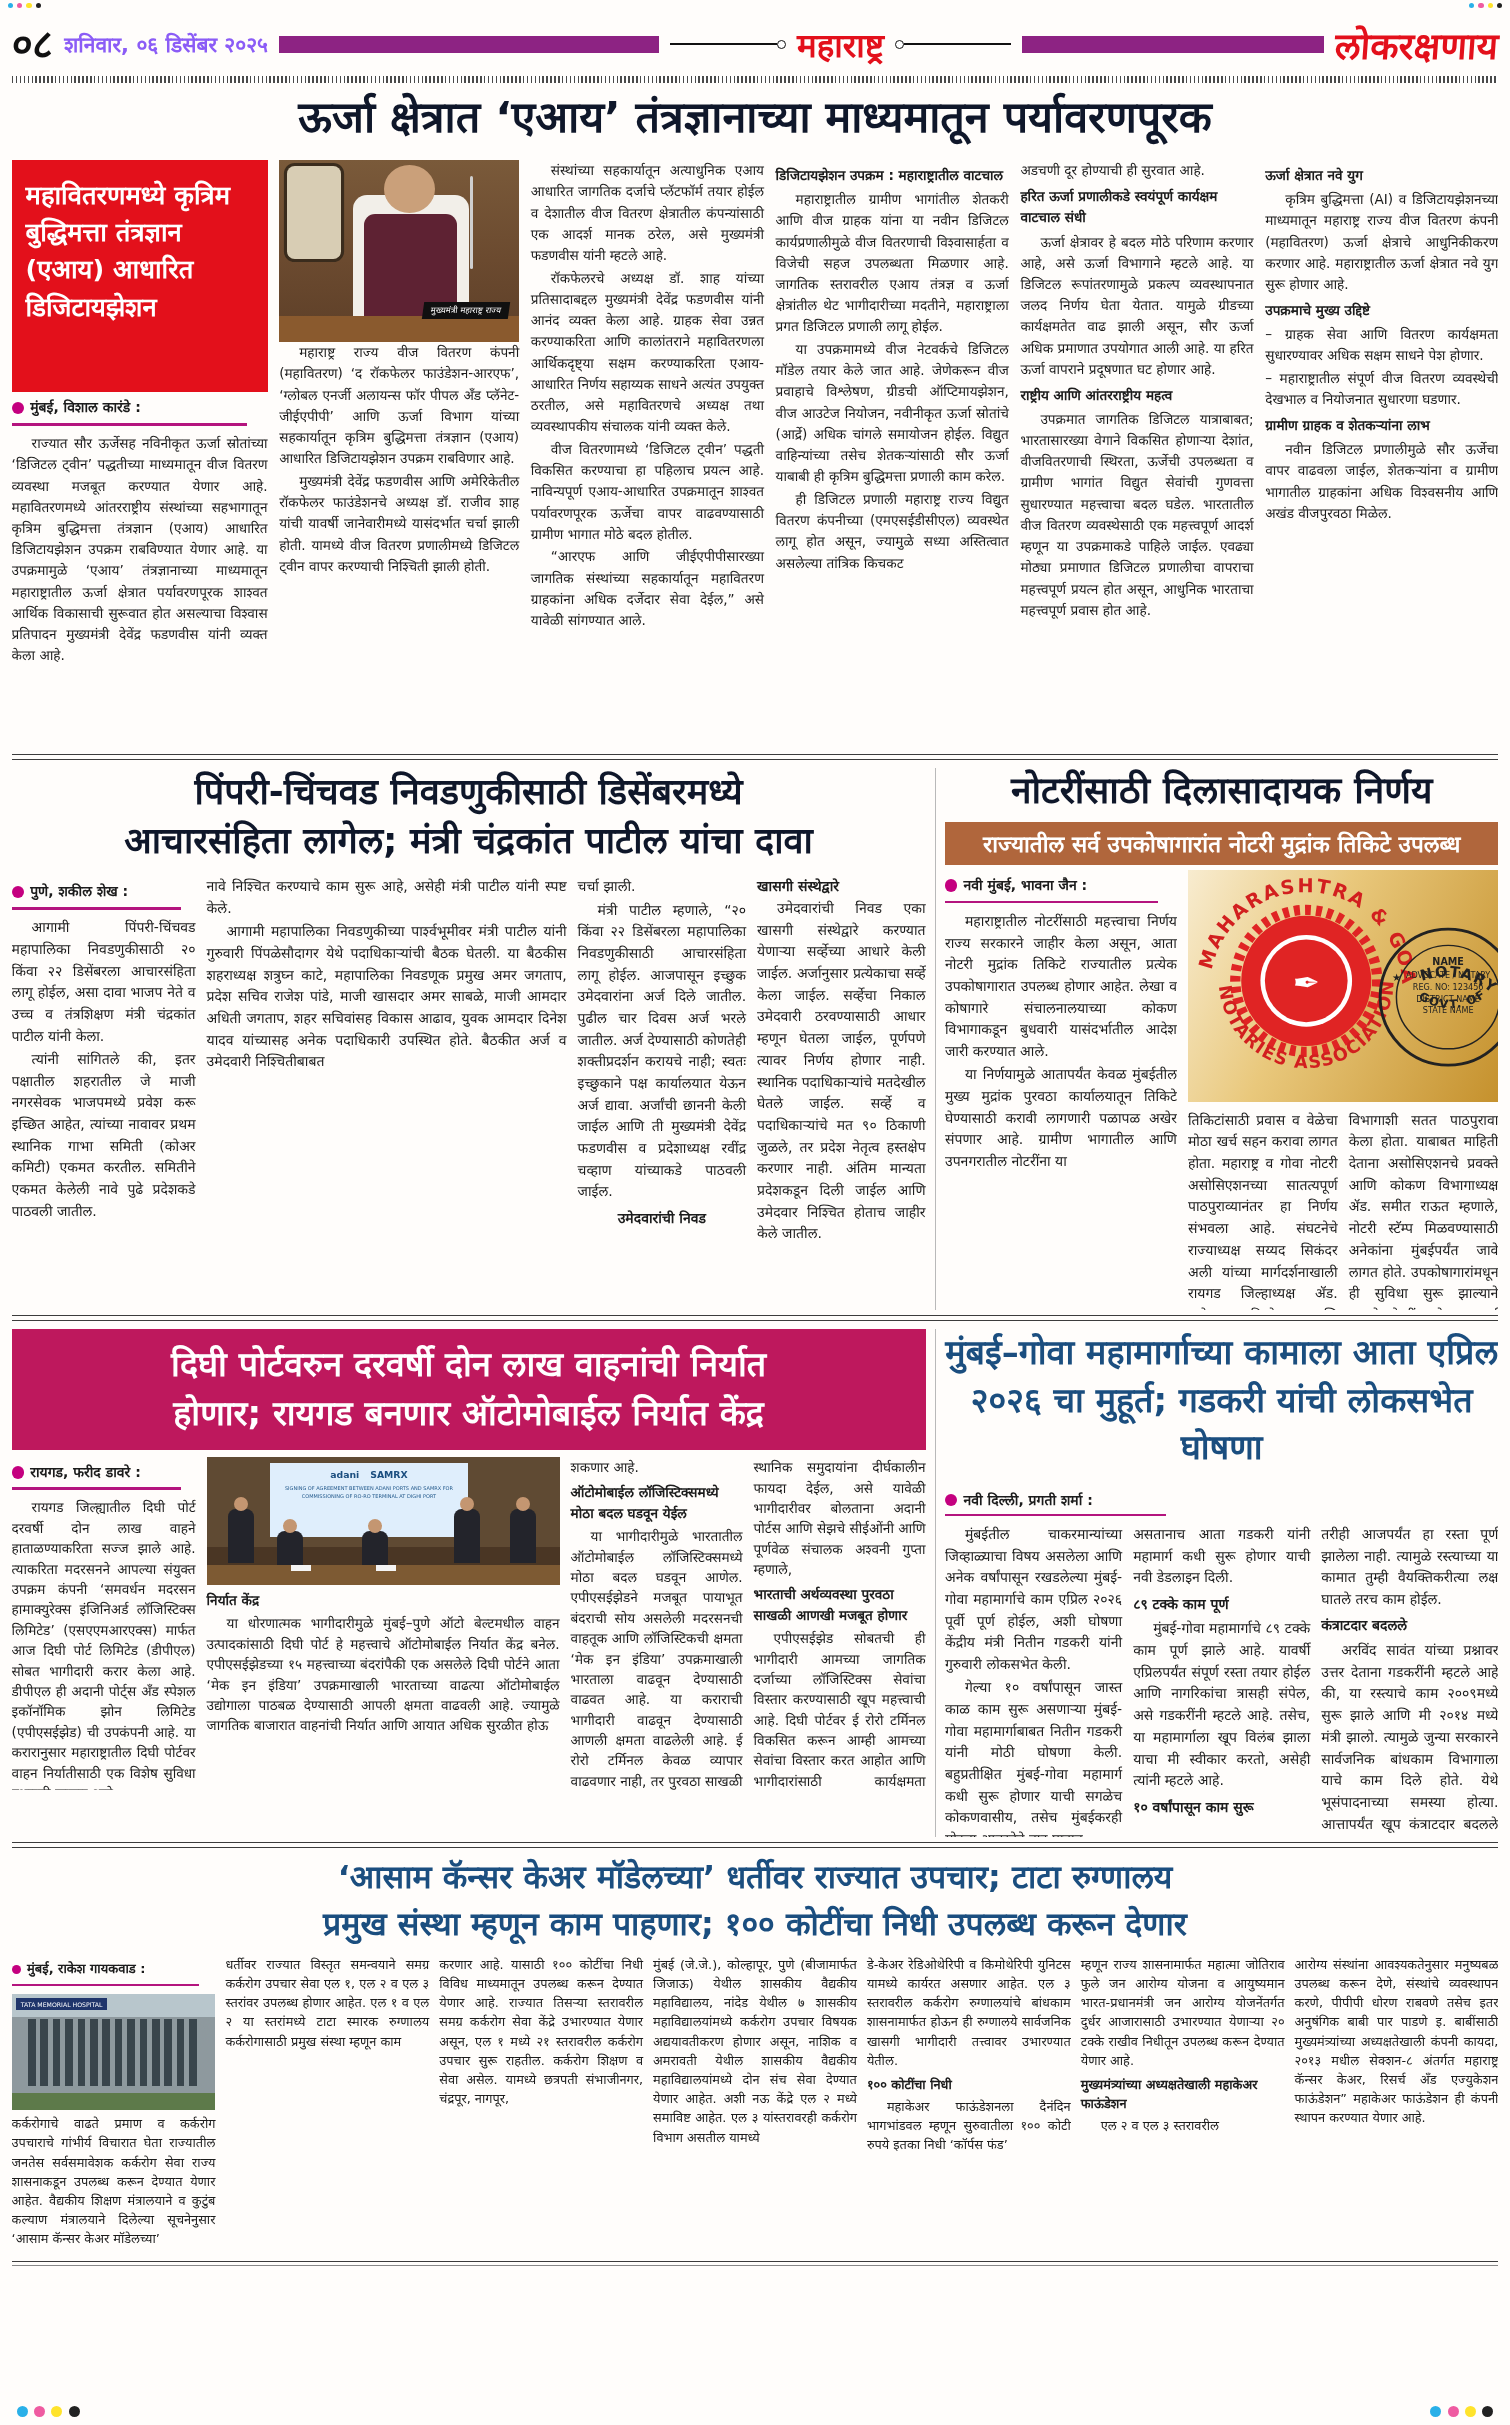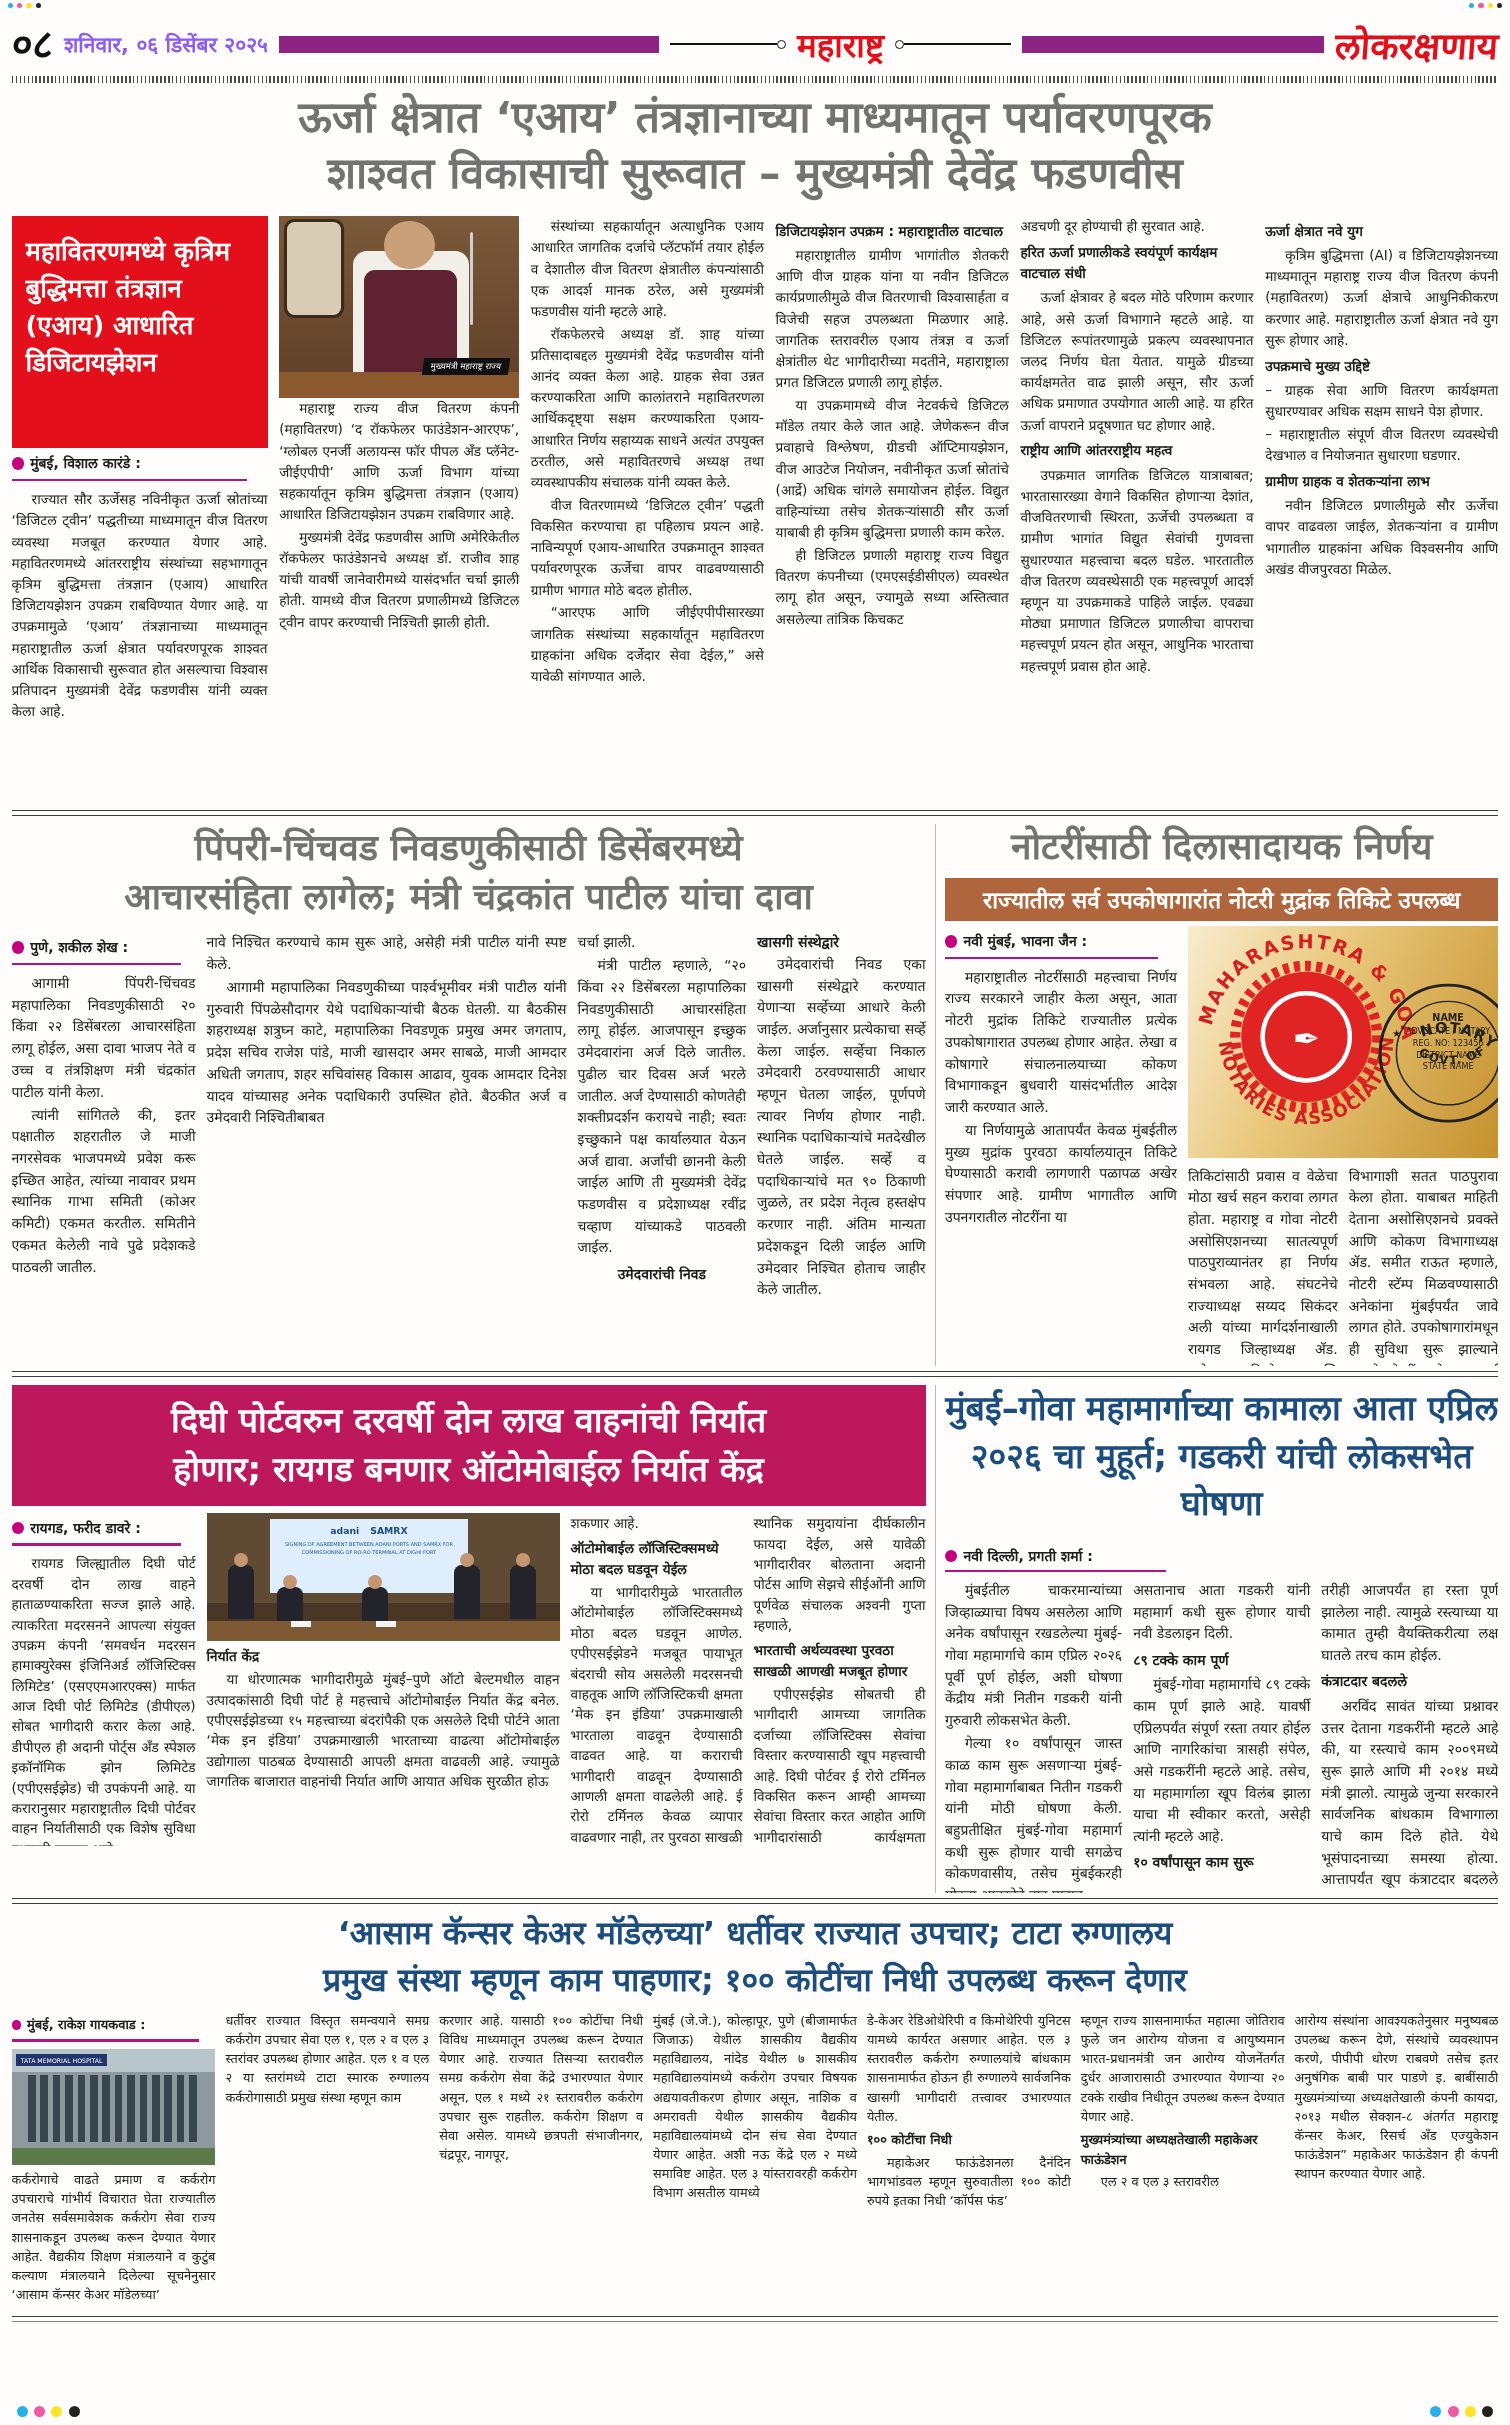--- a/index.html
+++ b/index.html
@@ -11,21 +11,21 @@
   .mdate{font-size:21px;font-weight:bold;color:#8b5cf6;white-space:nowrap;}
   .pbar{height:17px;background:#8d2383;flex:1 1 auto;}
   .pbar.small{max-width:302px;}
   .rule-circ{display:flex;align-items:center;flex:1 1 auto;}
   .rule-circ .ln{height:1.5px;background:#111;flex:1;}
   .rule-circ .c{width:7px;height:7px;border:1.5px solid #111;border-radius:50%;background:#fff;}
   .section-name{font-size:33px;font-weight:bold;color:#e3101b;white-space:nowrap;}
   .paper-name{font-size:37px;font-weight:bold;color:#e3101b;white-space:nowrap;transform:skewX(-4deg);}
   .hatch{height:7px;margin:3.1px 11.6px 0 11.6px;background:repeating-linear-gradient(90deg,#4a4a4a 0 1.5px,#fff 1.5px 3.9px);}
   
-  .hl{font-weight:bold;text-align:center;color:#737373;}
+  .hl{font-weight:bold;text-align:center;color:#0f172a;}
   .byline{display:flex;align-items:center;gap:6.2px;font-weight:bold;font-size:14px;padding:4.6px 0 3.1px 0;}
   .byline .dot{width:12.4px;height:12.4px;border-radius:50%;background:#c4007f;flex:0 0 auto;}
   .byline-rule{height:2.3px;background:#b4147e;margin:1.5px 0 7.7px 0;width:92%;}
   .cols p{margin:0 0 1.5px 0;text-indent:20px;text-align:justify;}
   .cols .noind{text-indent:0;}
   .cols .sub{font-weight:bold;text-indent:0;margin:4.6px 0 3.1px 0;}
   .cols .sub.center{text-align:center;}
   .divider{height:4.6px;border-top:1.5px solid #3c3c3c;border-bottom:0.8px solid #3c3c3c;margin:4.6px 11.6px;}
   .vdiv{width:0.8px;background:#b9b9b9;}
   
@@ -138,21 +138,20 @@
         <span class="c"></span>
         <span class="ln"></span>
       </div>
     <div class="pbar small"></div>
     <div class="paper-name">लोकरक्षणाय</div>
   </div>
   <div class="hatch"></div>
 
   <div>
     <div class="hl lead-hl1">ऊर्जा क्षेत्रात ‘एआय’ तंत्रज्ञानाच्या माध्यमातून पर्यावरणपूरक</div>
-    <div class="hl lead-hl2">शाश्वत विकासाची सुरूवात – मुख्यमंत्री देवेंद्र फडणवीस</div>
     <div class="lead-grid cols">
       <div>
         <div class="redbox">महावितरणमध्ये कृत्रिम बुद्धिमत्ता तंत्रज्ञान (एआय) आधारित डिजिटायझेशन</div>
         <div class="byline">
             <span class="dot"></span>
             <span>मुंबई, विशाल कारंडे :</span>
           </div>
         <div class="byline-rule"></div>
         <p>राज्यात सौर ऊर्जेसह नविनीकृत ऊर्जा स्रोतांच्या ‘डिजिटल ट्वीन’ पद्धतीच्या माध्यमातून वीज वितरण व्यवस्था मजबूत करण्यात येणार आहे. महावितरणमध्ये आंतरराष्ट्रीय संस्थांच्या सहभागातून कृत्रिम बुद्धिमत्ता तंत्रज्ञान (एआय) आधारित डिजिटायझेशन उपक्रम राबविण्यात येणार आहे. या उपक्रमामुळे ‘एआय’ तंत्रज्ञानाच्या माध्यमातून महाराष्ट्रातील ऊर्जा क्षेत्रात पर्यावरणपूरक शाश्वत आर्थिक विकासाची सुरूवात होत असल्याचा विश्वास प्रतिपादन मुख्यमंत्री देवेंद्र फडणवीस यांनी व्यक्त केला आहे.</p>
       </div>

